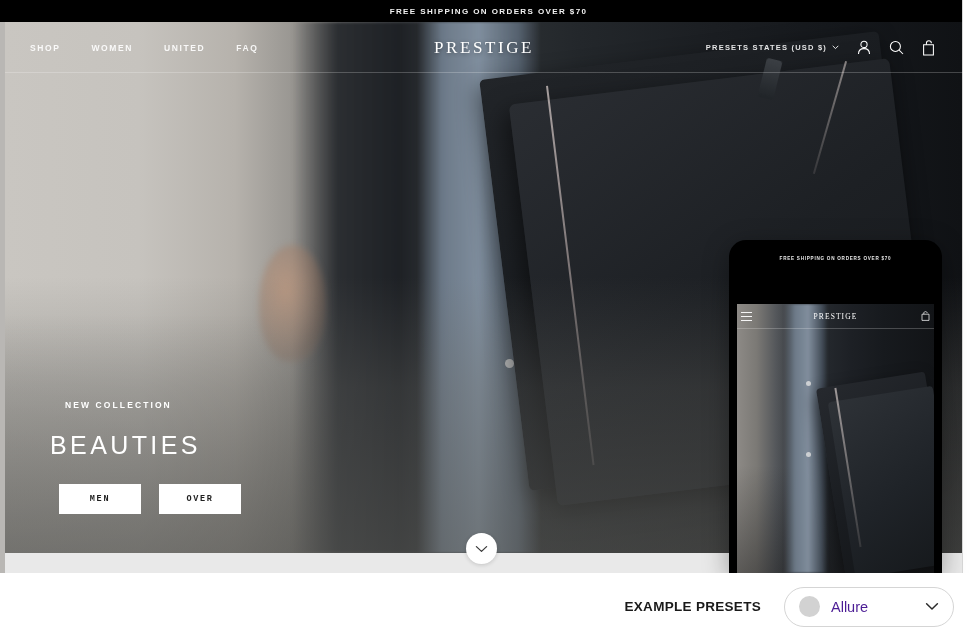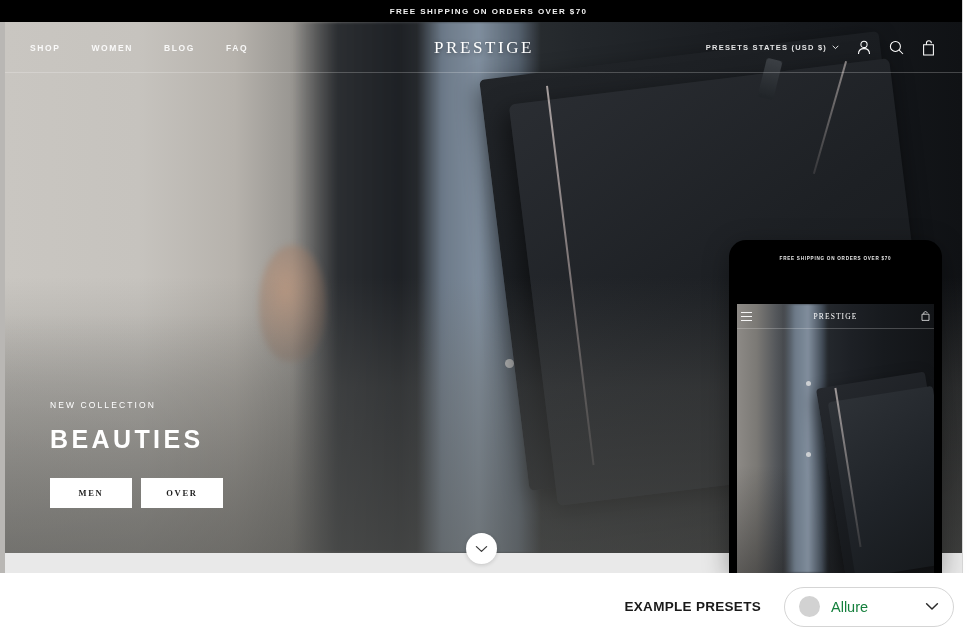--- a/index.html
+++ b/index.html
@@ -233,46 +233,48 @@
 
   
   .hero-copy {
     position: absolute;
     left: 50px; top: 400px;
     z-index: 6;
   }
   .hero-eyebrow {
     color: #ffffff;
     font-size: 8.5px;
-    font-weight: 400;
+    font-weight: 700;
     letter-spacing: 2.1px;
+    margin-left: 15px;
   }
   .hero-title {
-    margin-top: 15px;
+    margin-top: 21px;
     color: #ffffff;
     font-size: 25px;
-    font-weight: 700;
+    font-weight: 400;
     letter-spacing: 3.4px;
   }
   .hero-buttons {
     margin-top: 24px;
     display: flex; gap: 9px;
   }
   .hero-btn {
     background: #ffffff;
     color: #1f1f1f;
     border: none;
     height: 30px;
     min-width: 82px;
     padding: 0 18px;
-    font-family: Liberation Serif, serif;
+    font-family: Liberation Mono, monospace;
     font-size: 8.5px;
     font-weight: 600;
     letter-spacing: 1.7px;
     cursor: pointer;
+    margin-left: 9px;
   }
 
   
   .scroll-down {
     position: absolute;
     left: 466px; top: 533px;
     width: 31px; height: 31px;
     border-radius: 50%;
     background: #ffffff;
     display: flex; align-items: center; justify-content: center;
@@ -420,21 +422,21 @@
     cursor: pointer;
     gap: 11px;
   }
   .preset-swatch {
     width: 21px; height: 21px;
     border-radius: 50%;
     background: #d2d2d2;
     flex: none;
   }
   .preset-name {
-    color: #15803d;
+    color: #4c1d95;
     font-size: 14.5px;
     flex: 1;
   }
   .chev { flex: none; }
 </style>
 </head>
 <body>
 
 <div class="page">
 
@@ -459,21 +461,21 @@
     </div>
 
     <div class="announcement">
       <span class="announcement-text">FREE SHIPPING ON ORDERS OVER $70</span>
     </div>
 
     <div class="store-header">
       <div class="nav-left">
         <span class="nav-link">SHOP</span>
         <span class="nav-link">WOMEN</span>
-        <span class="nav-link">BLOG</span>
+        <span class="nav-link">UNITED</span>
         <span class="nav-link">FAQ</span>
       </div>
 
       <div class="logo-wrap">
         <span class="logo">PRESTIGE</span>
       </div>
 
       <div class="nav-right">
         <span class="locale">
           <span>PRESETS STATES (USD $)</span>

